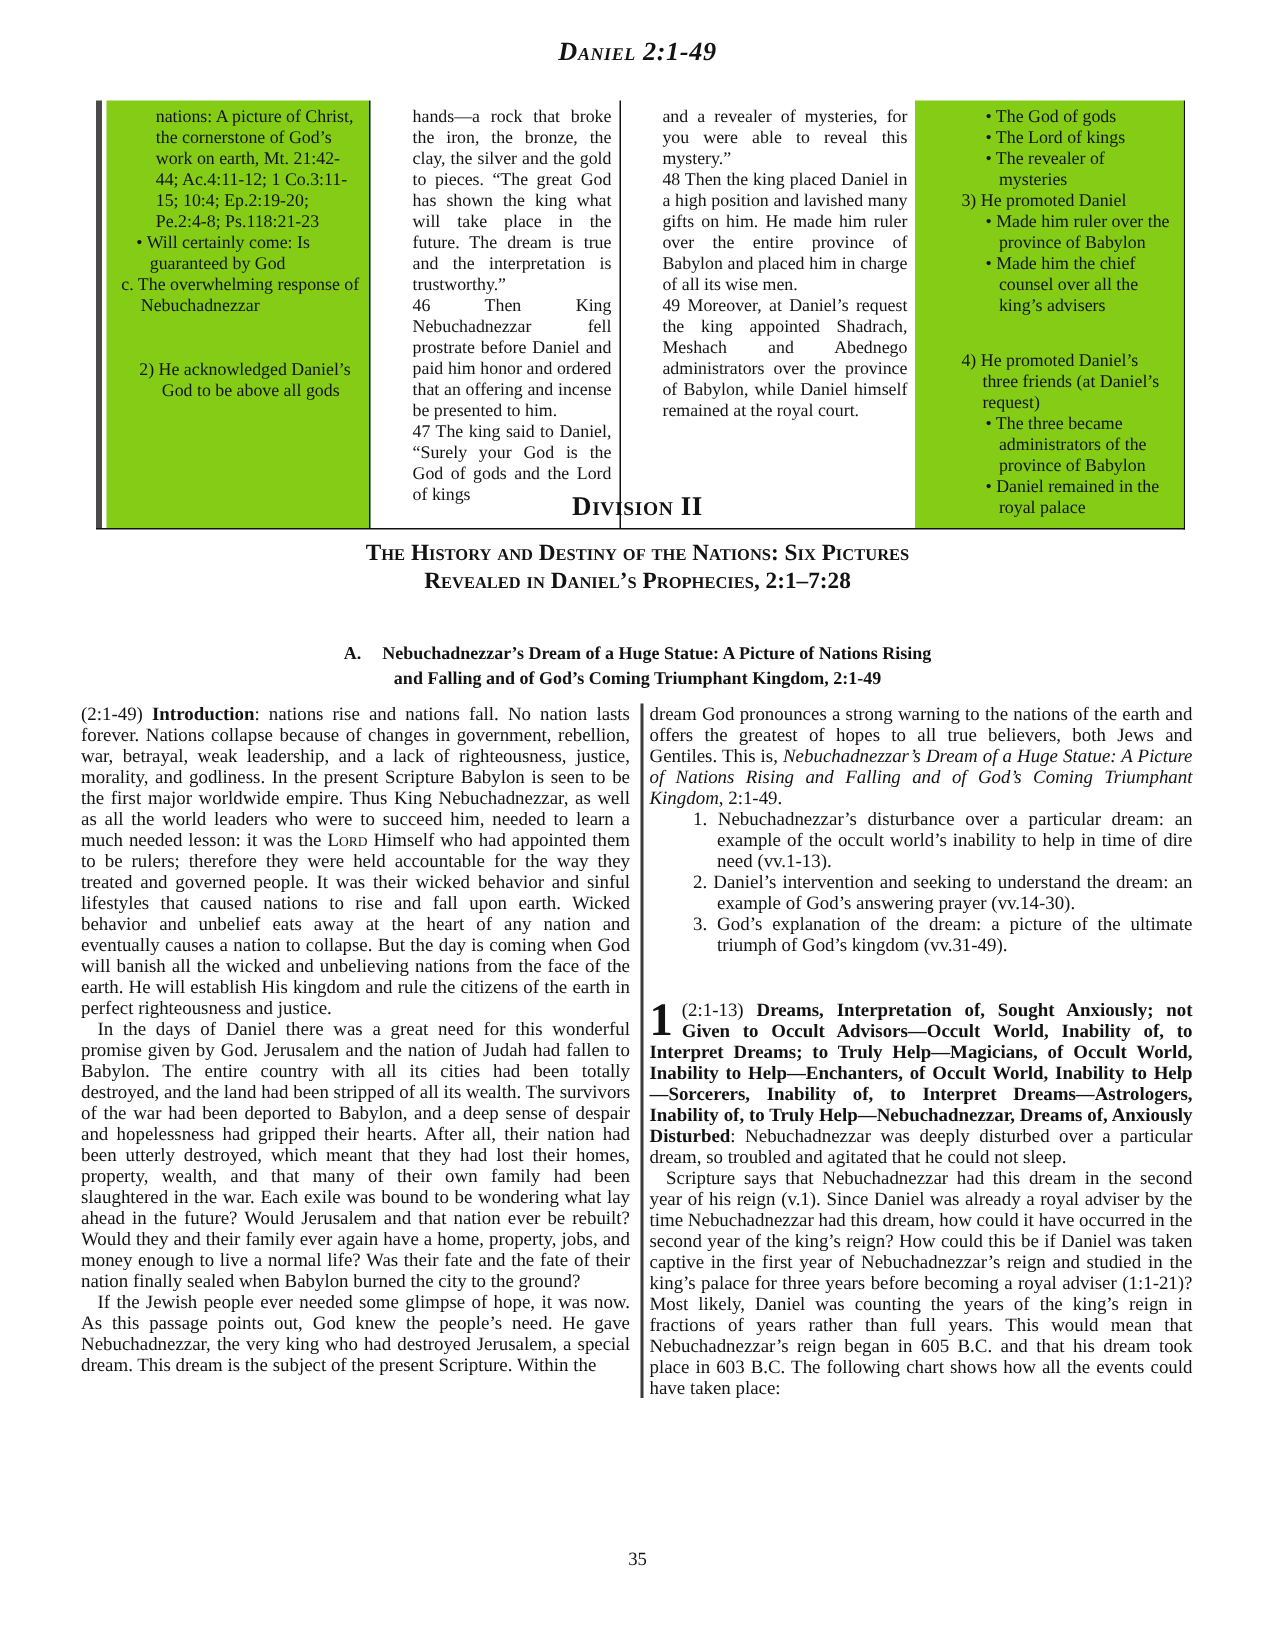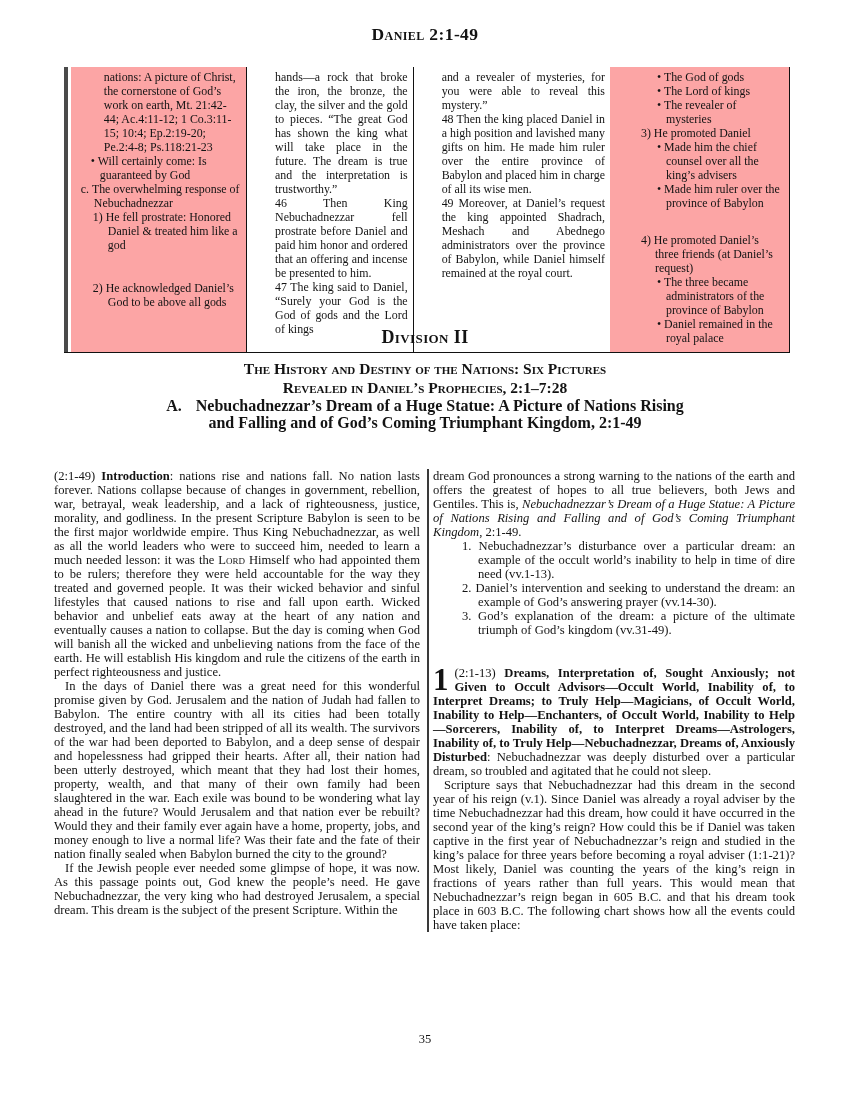--- a/index.html
+++ b/index.html
@@ -6,50 +6,50 @@
   .page {
     position:relative; width:850px; height:1100px; margin:0 auto;
     background:#ffffff; color:#131313;
     font-family:"Liberation Serif", serif;
     overflow:hidden;
   }
   
   .running-head {
     position:absolute; top:24px; left:0; width:100%;
     text-align:center; font-weight:bold; font-variant:small-caps;
-    font-size:17.5px; letter-spacing:0.4px;
+    font-size:17.5px; letter-spacing:0.4px;font-style:italic;
   }
   
   .outline-table {
     position:absolute; top:67px; left:64px; width:726px;
     display:flex; align-items:stretch;
     border-bottom:1.6px solid #111; border-right:1.2px solid #111;
     box-sizing:border-box;
   }
   .left-bar { width:4px; background:#4a4a4a; margin-right:3px; }
   .ot-cell { box-sizing:border-box; font-size:11.9px; line-height:14px; padding:3px 5px 7px 4px; }
-  .ot-outline { background:#fca5a5; }
+  .ot-outline { background:#84cc16; }
   .ot-scripture { background:#ffffff; border-left:1.2px solid #111; text-align:justify;padding-left:28px; }
   .cell1 { width:182px; }
   .cell2 { width:172px; }
   .cell3 { width:204px; }
   .cell4 { width:186px; }
   .o-cont { padding-left:29px; }
   .o-b   { padding-left:25px; text-indent:-9px; }
   .o-c   { padding-left:19px; text-indent:-13px; }
   .o-n   { padding-left:33px; text-indent:-15px; }
   .o4-b  { padding-left:52px; text-indent:-9px; }
   .o4-n  { padding-left:41px; text-indent:-14px; }
   .gap14 { margin-top:29px; }
   .gap24 { margin-top:23px; }
   
   .division { position:absolute; top:327px; left:0; width:100%; text-align:center; }
   .div-title { font-weight:bold; font-variant:small-caps; font-size:18px; letter-spacing:0.4px; }
   .div-sub { margin-top:11px; font-weight:bold; font-variant:small-caps; font-size:15.5px; line-height:19px; }
-  .sec-head { margin-top:0; font-weight:bold; font-size:16px; line-height:17px; }
+  .sec-head { margin-top:30px; font-weight:bold; font-size:12px; line-height:17px; }
   .sec-label { margin-right:14px; }
   
   .body-columns {
     position:absolute; top:469px; left:54px; width:742px;
     display:flex; font-size:12.6px; line-height:14px;
   }
   .bcol { text-align:justify; }
   .bcol.left { width:366px; }
   .bcol.right { width:362px; }
   .col-divider { width:2px; background:#3a3a3a; margin:0 4px 0 7px; }
@@ -70,43 +70,42 @@
 
   <div class="running-head">Daniel 2:1-49</div>
 
   <div class="outline-table">
     <div class="left-bar"></div>
 
     <div class="ot-cell ot-outline cell1">
       <div class="o-cont">nations: A picture of Christ, the cornerstone of God’s work on earth, Mt. 21:42-44; Ac.4:11-12; 1 Co.3:11-15; 10:4; Ep.2:19-20; Pe.2:4-8; Ps.118:21-23</div>
       <div class="o-b"><span>•</span> <span>Will certainly come: Is guaranteed by God</span></div>
       <div class="o-c"><span>c.</span> <span>The overwhelming response of Nebuchadnezzar</span></div>
-      <div class="o-n"><span>1)</span> <span>He fell prostrate: Honored Daniel &amp; treated him like a god</span></div>
       <div class="o-n gap14"><span>2)</span> <span>He acknowledged Daniel’s God to be above all gods</span></div>
     </div>
 
     <div class="ot-cell ot-scripture cell2">
       <div class="p">hands—a rock that broke the iron, the bronze, the clay, the silver and the gold to pieces. “The great God has shown the king what will take place in the future. The dream is true and the interpretation is trustworthy.”</div>
       <div class="p">46 Then King Nebuchadnezzar fell prostrate before Daniel and paid him honor and ordered that an offering and incense be presented to him.</div>
       <div class="p">47 The king said to Daniel, “Surely your God is the God of gods and the Lord of kings</div>
     </div>
 
     <div class="ot-cell ot-scripture cell3">
       <div class="p">and a revealer of mysteries, for you were able to reveal this mystery.”</div>
       <div class="p">48 Then the king placed Daniel in a high position and lavished many gifts on him. He made him ruler over the entire province of Babylon and placed him in charge of all its wise men.</div>
       <div class="p">49 Moreover, at Daniel’s request the king appointed Shadrach, Meshach and Abednego administrators over the province of Babylon, while Daniel himself remained at the royal court.</div>
     </div>
 
     <div class="ot-cell ot-outline cell4">
       <div class="o4-b"><span>•</span> <span>The God of gods</span></div>
       <div class="o4-b"><span>•</span> <span>The Lord of kings</span></div>
       <div class="o4-b"><span>•</span> <span>The revealer of mysteries</span></div>
       <div class="o4-n"><span>3)</span> <span>He promoted Daniel</span></div>
+      <div class="o4-b"><span>•</span> <span>Made him ruler over the province of Babylon</span></div>
       <div class="o4-b"><span>•</span> <span>Made him the chief counsel over all the king’s advisers</span></div>
-      <div class="o4-b"><span>•</span> <span>Made him ruler over the province of Babylon</span></div>
       <div class="o4-n gap24"><span>4)</span> <span>He promoted Daniel’s three friends (at Daniel’s request)</span></div>
       <div class="o4-b"><span>•</span> <span>The three became administrators of the province of Babylon</span></div>
       <div class="o4-b"><span>•</span> <span>Daniel remained in the royal palace</span></div>
     </div>
   </div>
 
   <div class="division">
     <div class="div-title">Division II</div>
     <div class="div-sub">
       <div>The History and Destiny of the Nations: Six Pictures</div>

